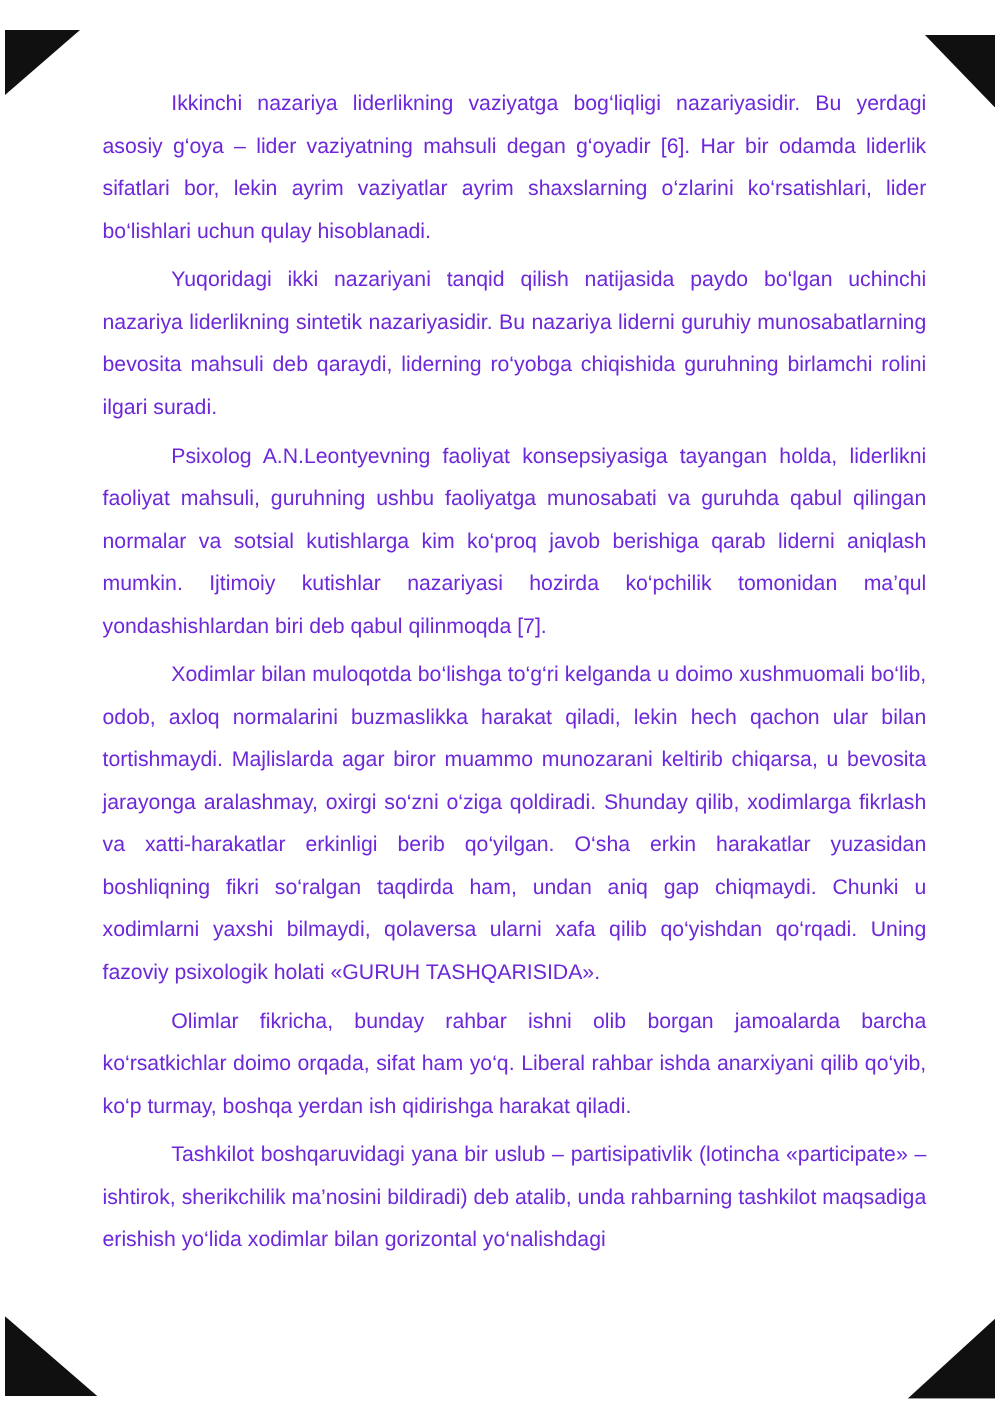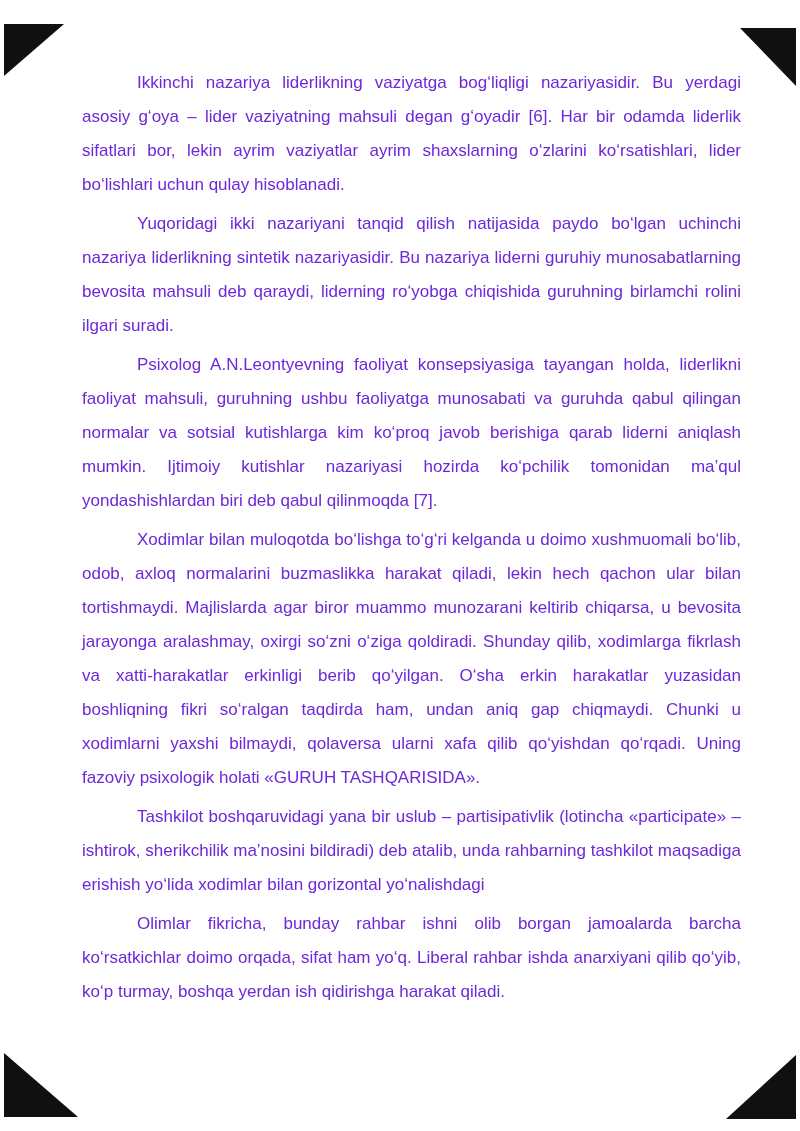--- a/index.html
+++ b/index.html
@@ -59,17 +59,17 @@
   <div class="corner tl"></div>
   <div class="corner tr"></div>
   <div class="corner bl"></div>
   <div class="corner br"></div>
 
   <div class="text-block">
     <p>Ikkinchi nazariya liderlikning vaziyatga bog‘liqligi nazariyasidir. Bu yerdagi asosiy g‘oya – lider vaziyatning mahsuli degan g‘oyadir [6]. Har bir odamda liderlik sifatlari bor, lekin ayrim vaziyatlar ayrim shaxslarning o‘zlarini ko‘rsatishlari, lider bo‘lishlari uchun qulay hisoblanadi.</p>
     <p>Yuqoridagi ikki nazariyani tanqid qilish natijasida paydo bo‘lgan uchinchi nazariya liderlikning sintetik nazariyasidir. Bu nazariya liderni guruhiy munosabatlarning bevosita mahsuli deb qaraydi, liderning ro‘yobga chiqishida guruhning birlamchi rolini ilgari suradi.</p>
     <p>Psixolog A.N.Leontyevning faoliyat konsepsiyasiga tayangan holda, liderlikni faoliyat mahsuli, guruhning ushbu faoliyatga munosabati va guruhda qabul qilingan normalar va sotsial kutishlarga kim ko‘proq javob berishiga qarab liderni aniqlash mumkin. Ijtimoiy kutishlar nazariyasi hozirda ko‘pchilik tomonidan ma’qul yondashishlardan biri deb qabul qilinmoqda [7].</p>
     <p>Xodimlar bilan muloqotda bo‘lishga to‘g‘ri kelganda u doimo xushmuomali bo‘lib, odob, axloq normalarini buzmaslikka harakat qiladi, lekin hech qachon ular bilan tortishmaydi. Majlislarda agar biror muammo munozarani keltirib chiqarsa, u bevosita jarayonga aralashmay, oxirgi so‘zni o‘ziga qoldiradi. Shunday qilib, xodimlarga fikrlash va xatti-harakatlar erkinligi berib qo‘yilgan. O‘sha erkin harakatlar yuzasidan boshliqning fikri so‘ralgan taqdirda ham, undan aniq gap chiqmaydi. Chunki u xodimlarni yaxshi bilmaydi, qolaversa ularni xafa qilib qo‘yishdan qo‘rqadi. Uning fazoviy psixologik holati «GURUH TASHQARISIDA».</p>
+    <p>Olimlar fikricha, bunday rahbar ishni olib borgan jamoalarda barcha ko‘rsatkichlar doimo orqada, sifat ham yo‘q. Liberal rahbar ishda anarxiyani qilib qo‘yib, ko‘p turmay, boshqa yerdan ish qidirishga harakat qiladi.</p>
     <p>Tashkilot boshqaruvidagi yana bir uslub – partisipativlik (lotincha «participate» – ishtirok, sherikchilik ma’nosini bildiradi) deb atalib, unda rahbarning tashkilot maqsadiga erishish yo‘lida xodimlar bilan gorizontal yo‘nalishdagi</p>
-    <p>Olimlar fikricha, bunday rahbar ishni olib borgan jamoalarda barcha ko‘rsatkichlar doimo orqada, sifat ham yo‘q. Liberal rahbar ishda anarxiyani qilib qo‘yib, ko‘p turmay, boshqa yerdan ish qidirishga harakat qiladi.</p>
   </div>
 
 </div>
 
 </body></html>

